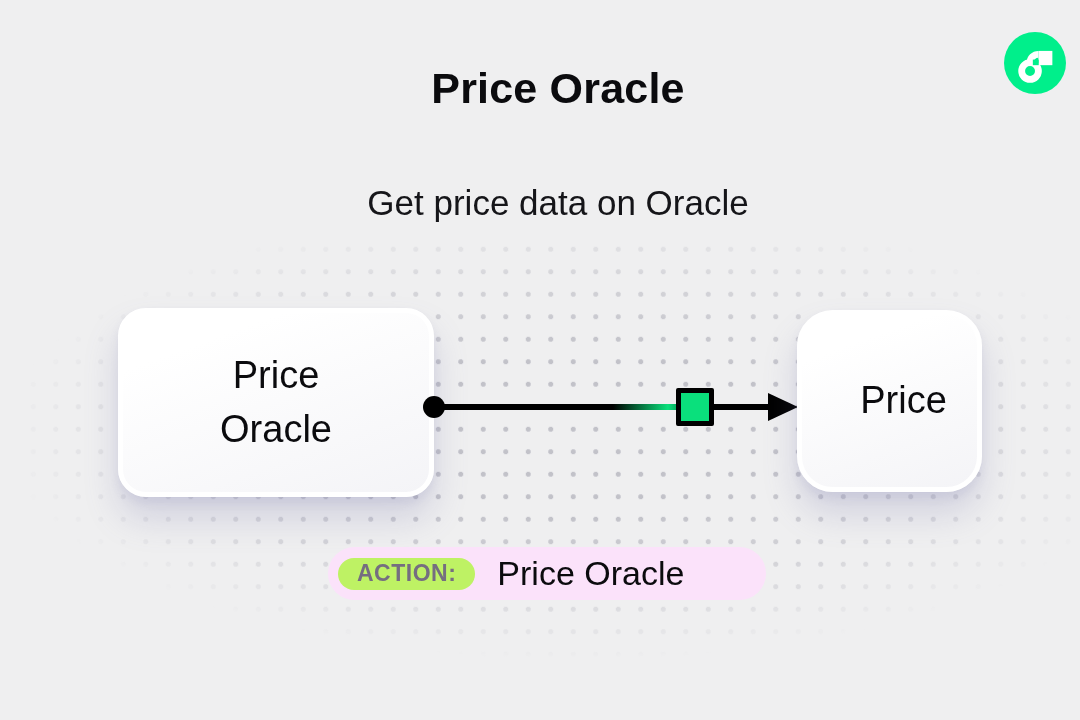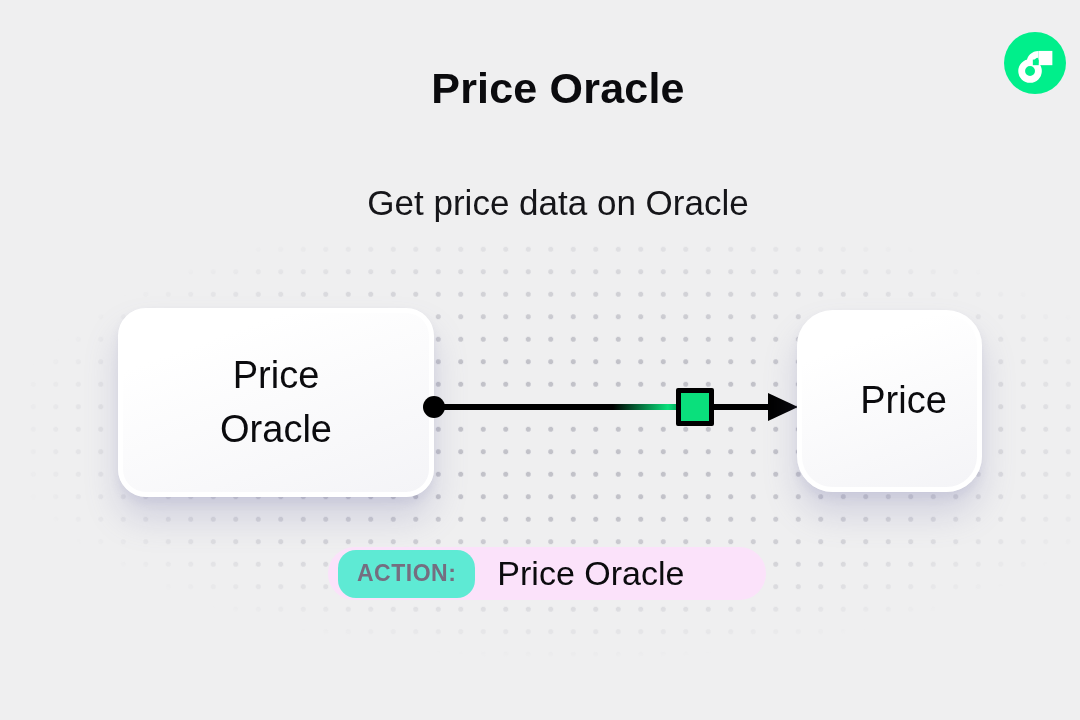--- a/index.html
+++ b/index.html
@@ -117,24 +117,24 @@
     position: absolute;
     left: 310px; top: 547px;
     width: 438px; height: 53px;
     background: #fbe2fa;
     border-radius: 27px;
     display: flex;
     align-items: center;
     padding: 0 10px;
   }
   .action-badge {
-    background: #5eead4;
+    background: #bef264;
     color: #756e80;
     border-radius: 18px;
-    height: 48px;
+    height: 32px;
     padding: 0 19px;
     display: flex;
     align-items: center;
     font-size: 23px;
     font-weight: 600;
     letter-spacing: 0.5px;
   }
   .action-value {
     margin-left: 22px;
     font-size: 34px;

